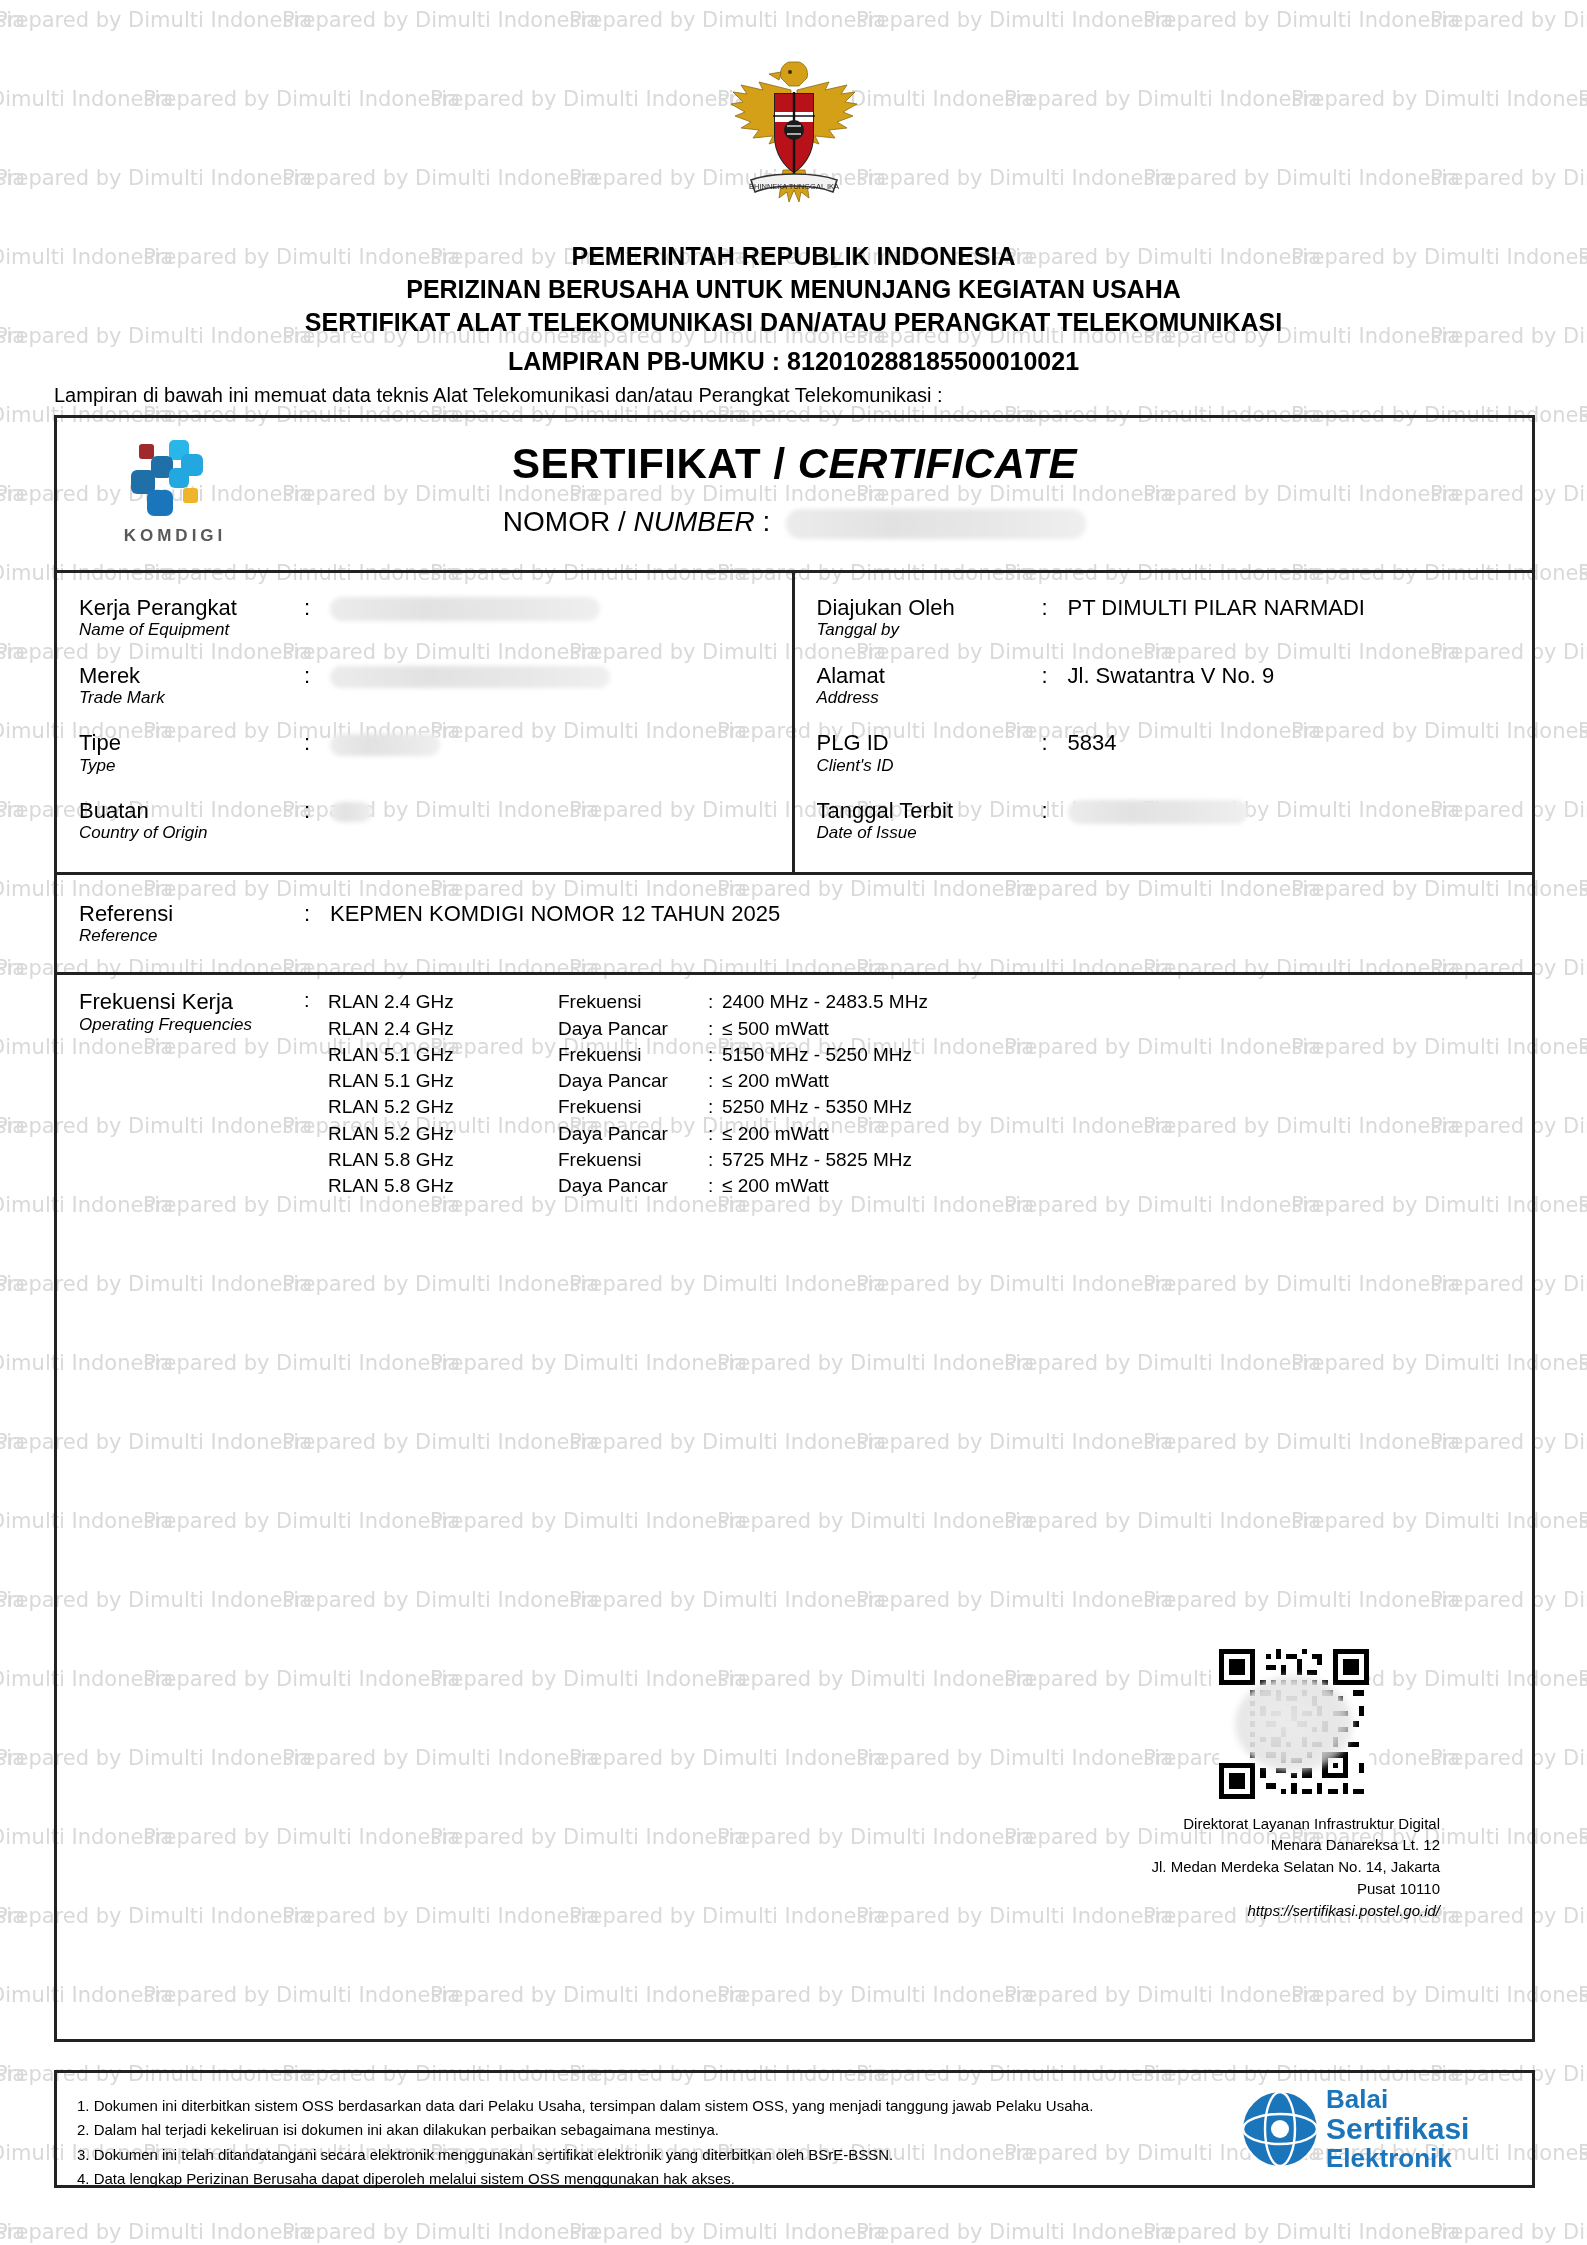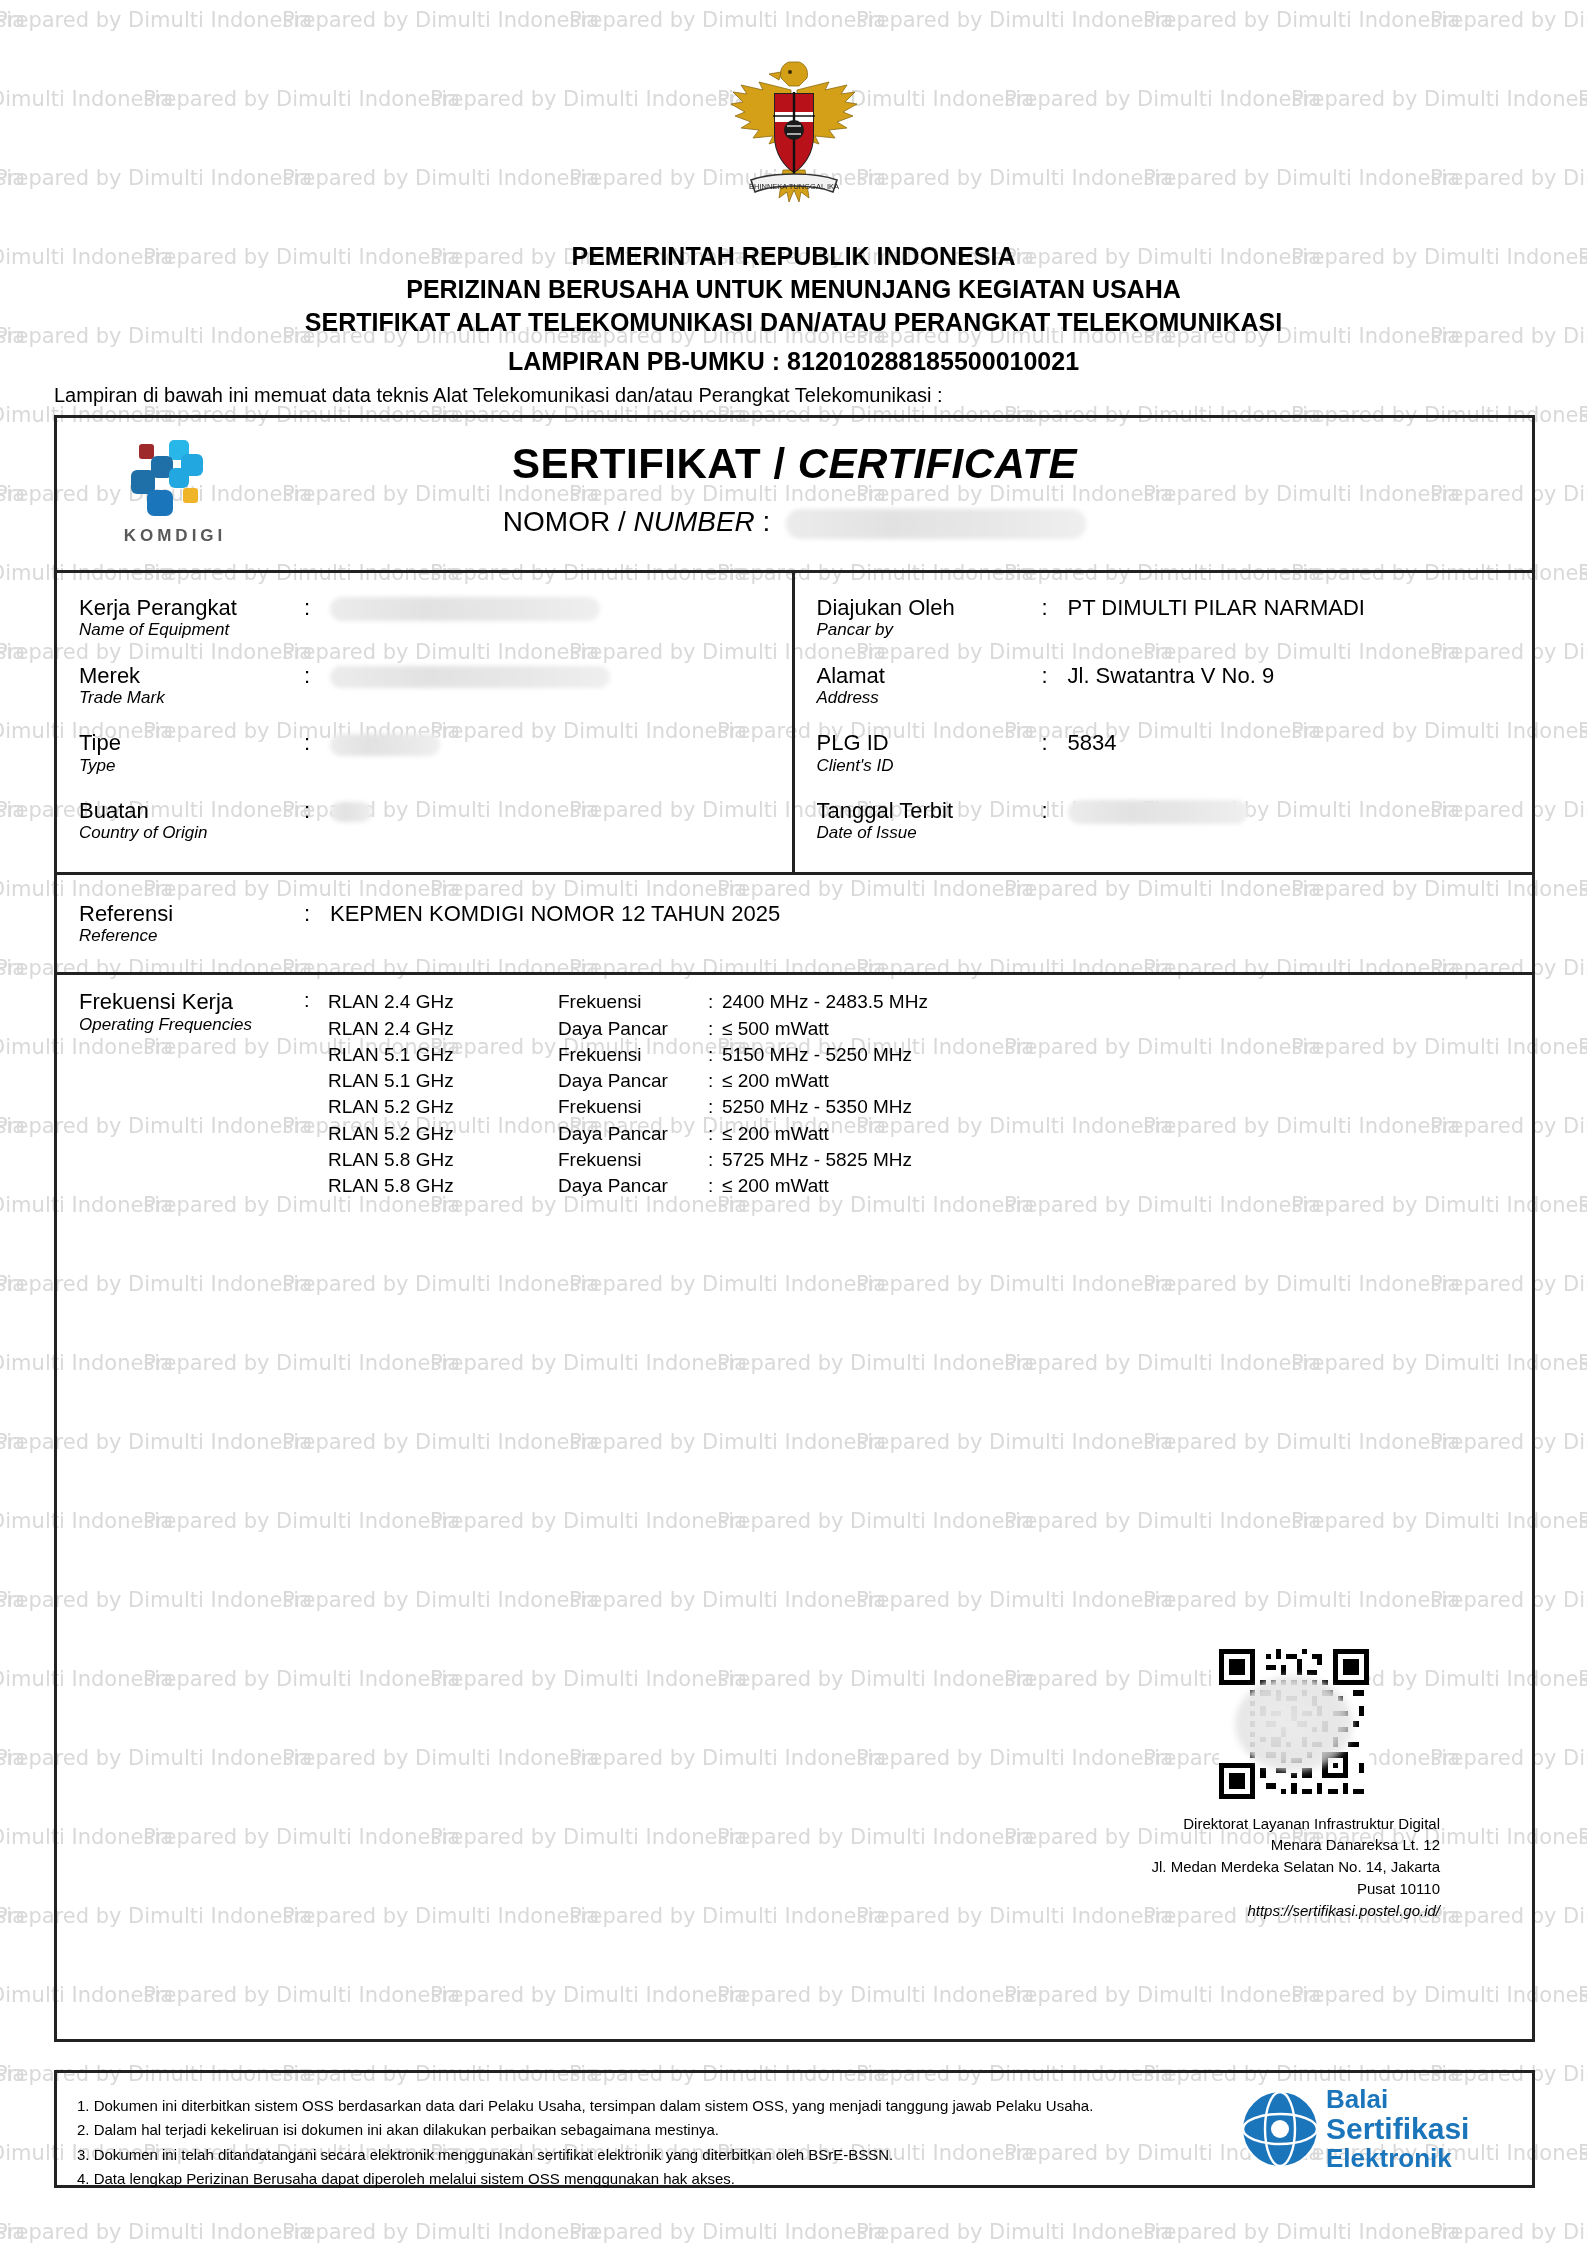--- a/index.html
+++ b/index.html
@@ -556,21 +556,21 @@
               <div class="fl-en">Country of Origin</div>
             </div>
             <div class="field-colon">:</div>
             <div class="field-value"><span class="redact rd-buatan"></span></div>
           </div>
         </div>
       <div class="col-right" id="col-right">
           <div class="field">
             <div class="field-label">
               <div class="fl-id">Diajukan Oleh</div>
-              <div class="fl-en">Pancar by</div>
+              <div class="fl-en">Tanggal by</div>
             </div>
             <div class="field-colon">:</div>
             <div class="field-value">PT DIMULTI PILAR NARMADI</div>
           </div>
           <div class="field">
             <div class="field-label">
               <div class="fl-id">Alamat</div>
               <div class="fl-en">Address</div>
             </div>
             <div class="field-colon">:</div>

